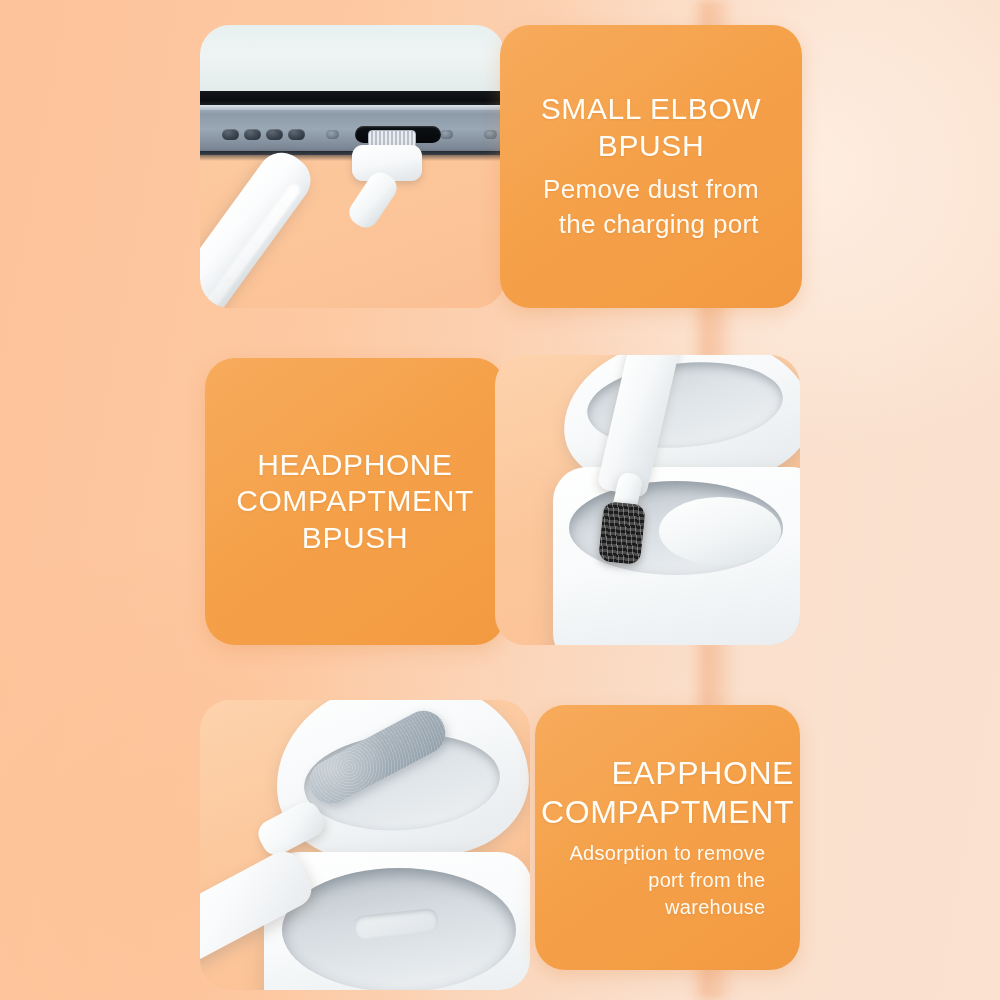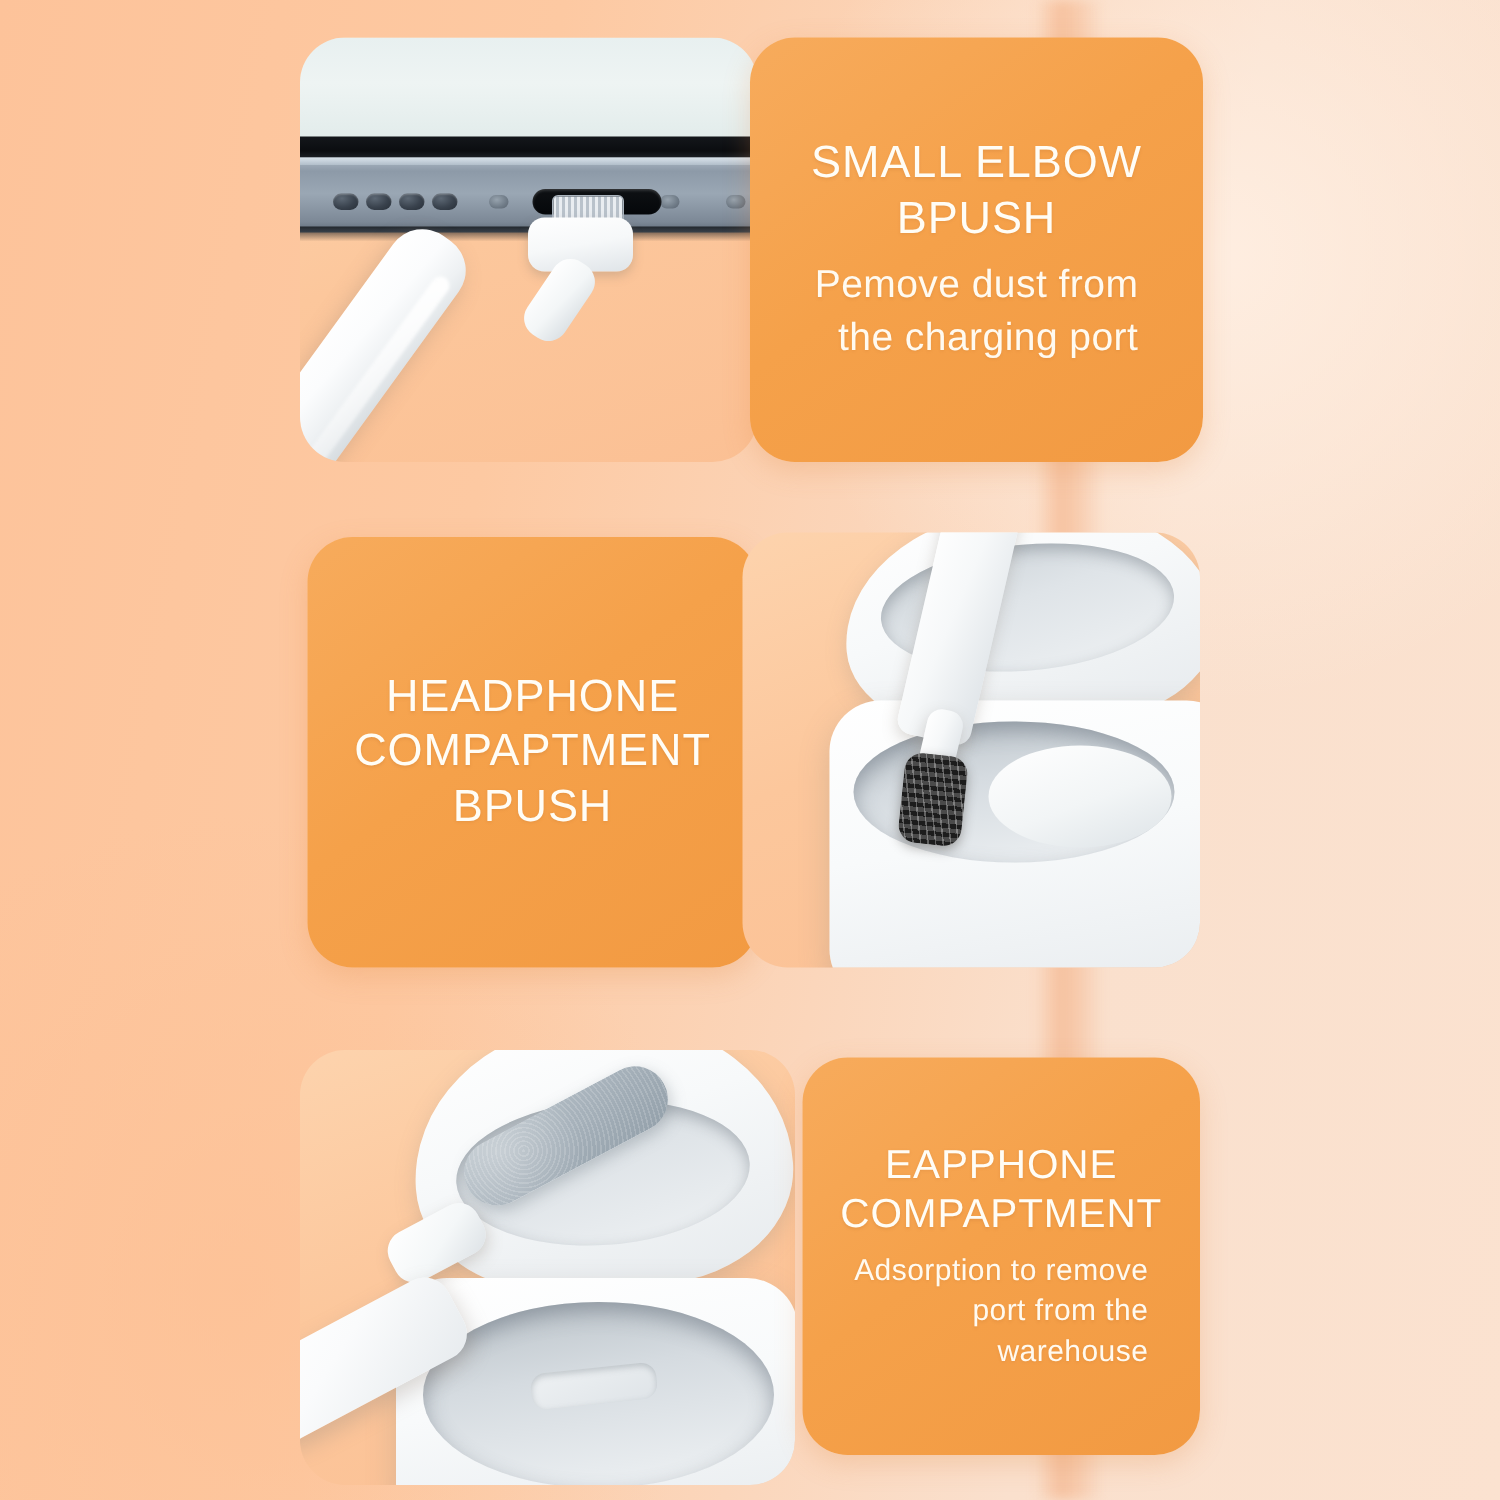--- a/index.html
+++ b/index.html
@@ -255,21 +255,21 @@
     <div class="case-body" style="left:64px;top:152px;width:268px;height:170px;"></div>
     <div class="case-cavity" style="left:82px;top:168px;width:234px;height:124px;"></div>
     <div class="p3-slot" style="left:154px;top:212px;width:84px;height:24px;transform:rotate(-6deg);"></div>
 
     <div class="p3-foam" style="left:112px;top:70px;width:148px;height:44px;transform:rotate(-28deg);transform-origin:left center;"></div>
     <div class="p3-collar" style="left:62px;top:126px;width:66px;height:36px;transform:rotate(-28deg);transform-origin:left center;"></div>
     <div class="p3-handle" style="left:-46px;top:142px;width:150px;height:58px;transform:rotate(-28deg);transform-origin:right center;"></div>
   </div>
 
   <div class="textcard" style="left:535px;top:705px;width:265px;height:265px;">
-    <div class="heading" style="font-size:27px;">
+    <div class="heading" style="font-size:32px;text-align:right;">
       <div>EAPPHONE</div>
       <div>COMPAPTMENT</div>
     </div>
     <div class="sub" style="font-size:20px;">
       <div>Adsorption to remove</div>
       <div>port from the</div>
       <div>warehouse</div>
     </div>
   </div>
 

